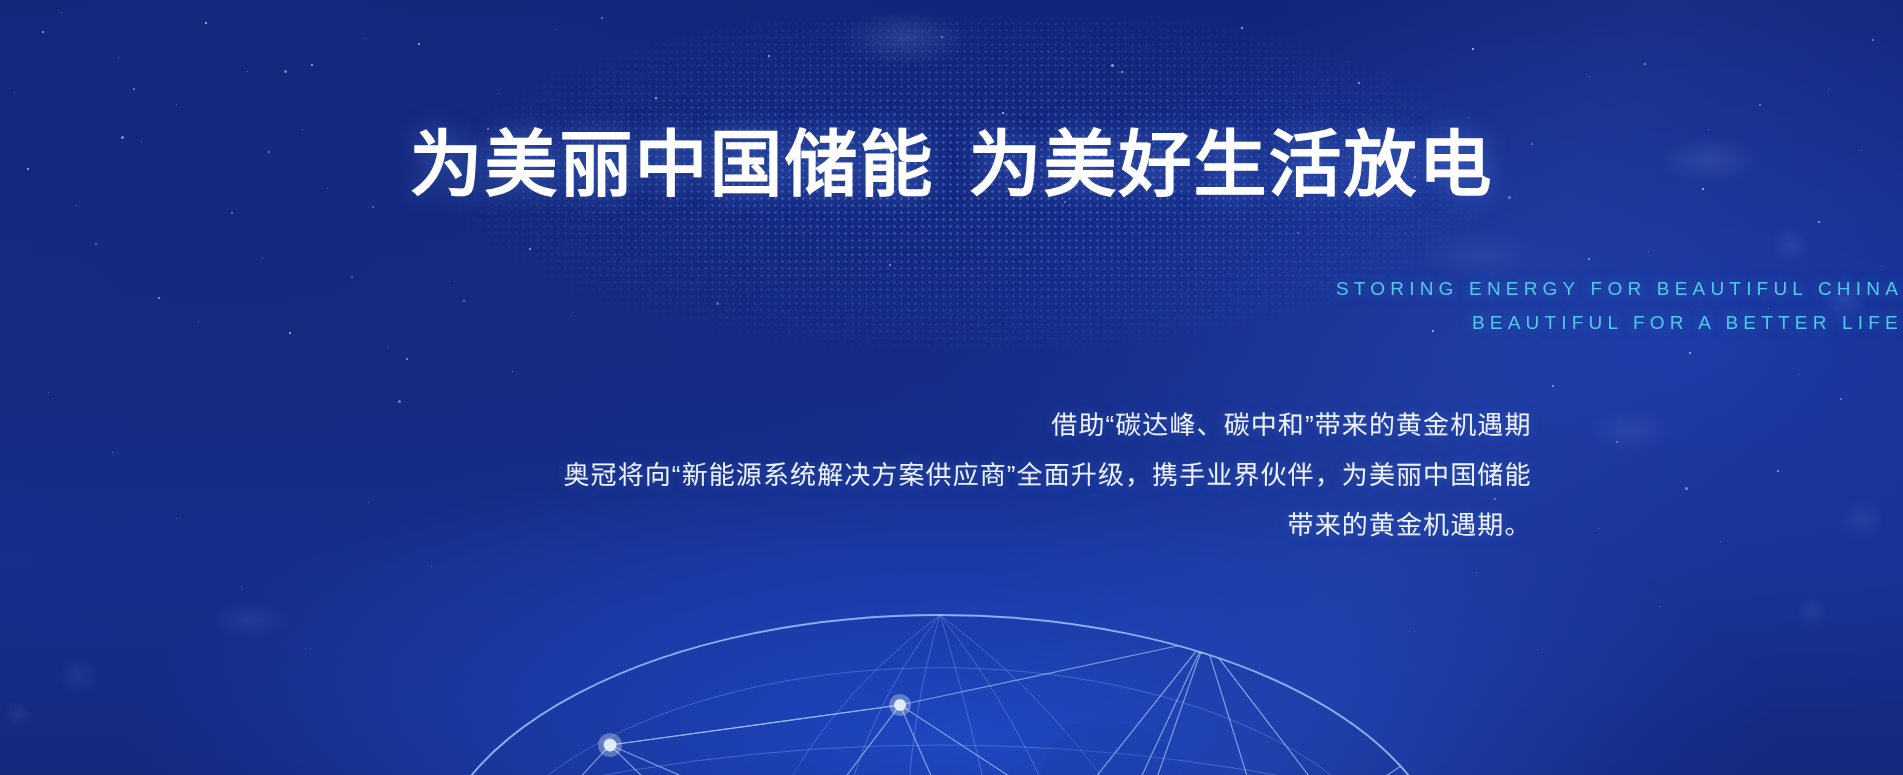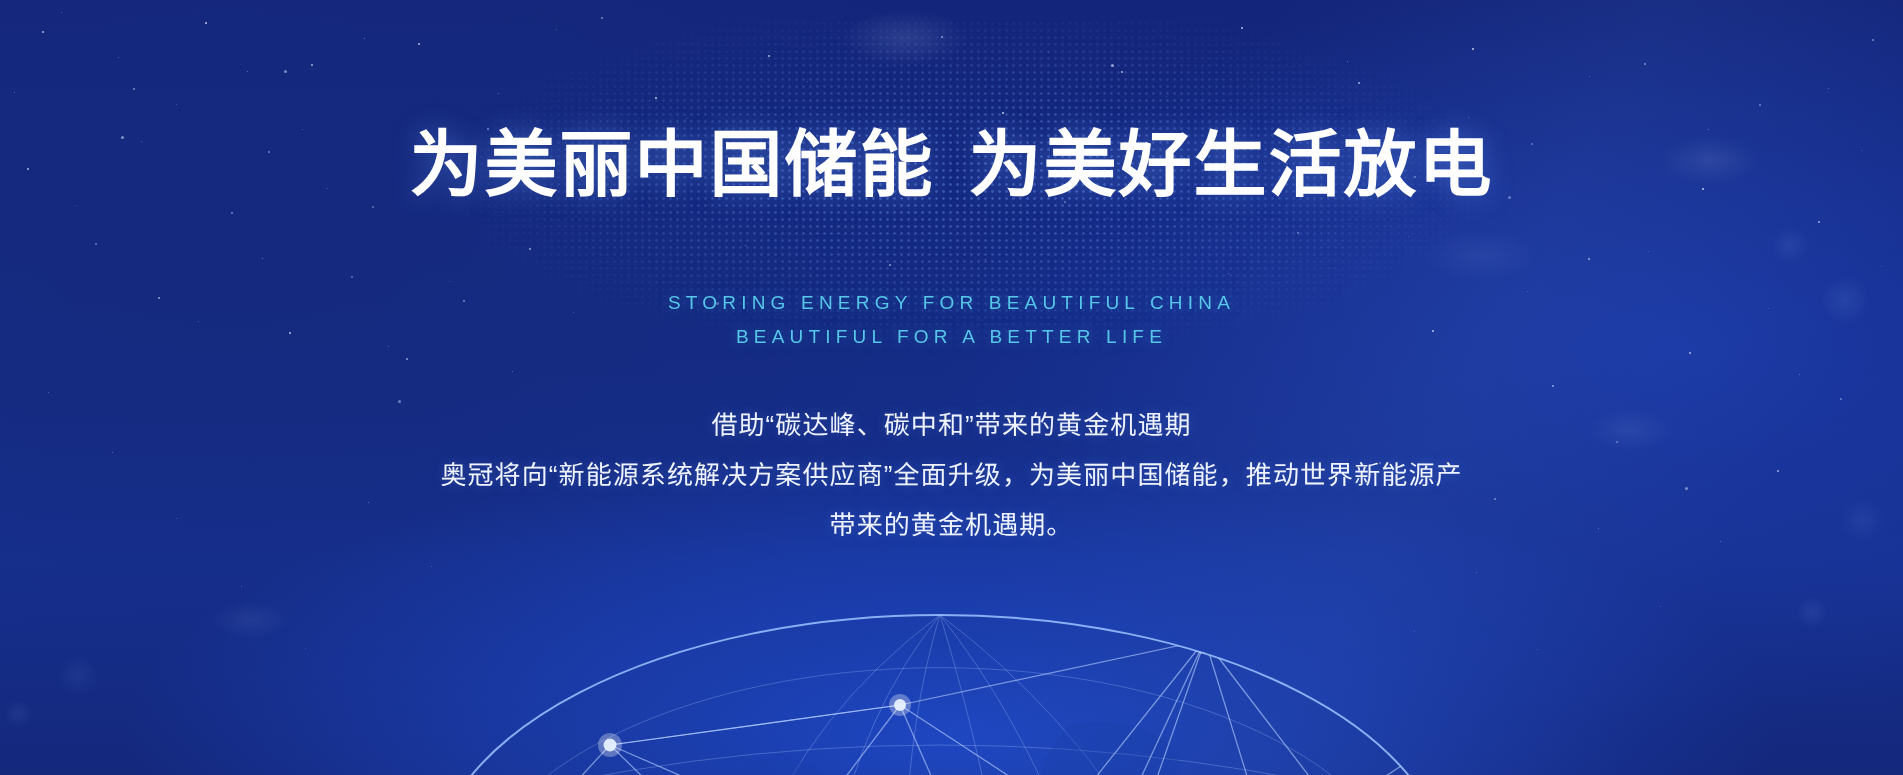--- a/index.html
+++ b/index.html
@@ -158,48 +158,49 @@
     font-weight: 700;
     letter-spacing: 2px;
     white-space: nowrap;
     text-shadow: 0 0 26px rgba(110,160,255,0.38);
     font-family: "Liberation Sans", "DejaVu Sans", sans-serif;
   }
   .headline .gap { display: inline-block; width: 34px; }
 
   .subtitle-en {
     position: absolute;
-    top: 286px;
+    top: 272px;
     left: 0;
     width: 100%;
     color: #56c7e8;
     font-size: 19px;
     line-height: 34px;
     font-weight: 400;
     letter-spacing: 5.2px;
     font-family: "Liberation Sans", "DejaVu Sans", sans-serif;
     text-shadow: 0 0 14px rgba(70,180,235,0.35);
+    text-align: right;
   }
   .subtitle-en .en-line { display: block; }
 
   .body-copy {
     position: absolute;
     top: 400px;
     left: 50%;
     transform: translateX(-50%);
     width: 1160px;
     color: #eef3ff;
     font-size: 26px;
     line-height: 50px;
     font-weight: 400;
     letter-spacing: 1.1px;
     font-family: "Liberation Sans", "DejaVu Sans", sans-serif;
     text-shadow: 0 0 12px rgba(120,170,255,0.25);
   }
-  .body-copy .p-line { display: block; }
+  .body-copy .p-line { display: block; text-align: right; }
 </style>
 </head>
 <body>
 
 <div class="stage">
 
   <div class="bg-base"></div>
   <div class="bg-nebula"></div>
   <div class="bg-halftone"></div>
   <div class="bg-sweep"></div>
@@ -323,18 +324,18 @@
       <span>为美丽中国储能</span><span class="gap"></span><span>为美好生活放电</span>
     </div>
 
     <div class="subtitle-en">
       <span class="en-line">STORING ENERGY FOR BEAUTIFUL CHINA</span>
       <span class="en-line">BEAUTIFUL FOR A BETTER LIFE</span>
     </div>
 
     <div class="body-copy">
       <span class="p-line">借助“碳达峰、碳中和”带来的黄金机遇期</span>
-      <span class="p-line">奥冠将向“新能源系统解决方案供应商”全面升级，为美丽中国储能，推动世界新能源产</span>
+      <span class="p-line">奥冠将向“新能源系统解决方案供应商”全面升级，携手业界伙伴，为美丽中国储能</span>
       <span class="p-line">带来的黄金机遇期。</span>
     </div>
 
   </div>
 </div>
 
 </body></html>

